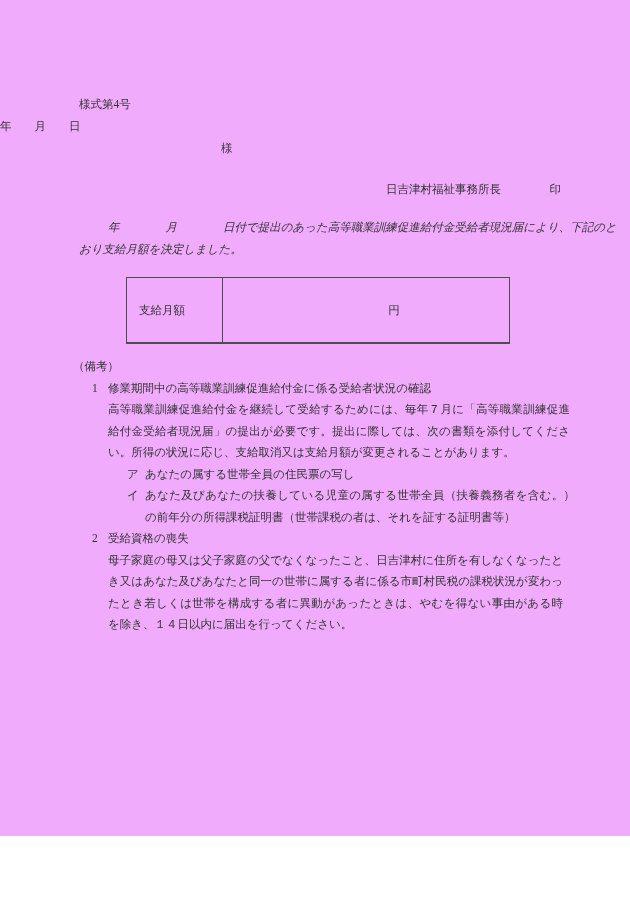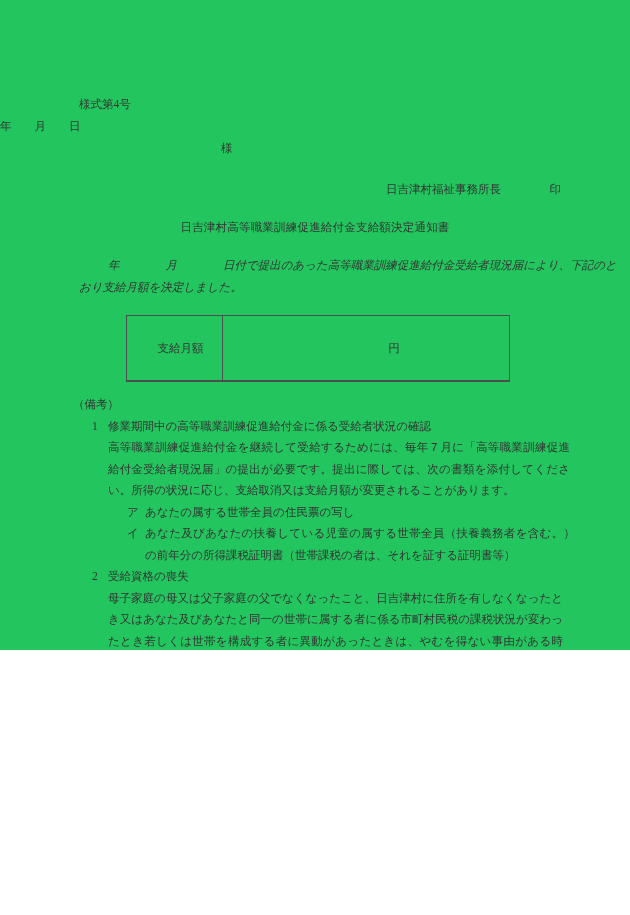--- a/index.html
+++ b/index.html
@@ -1,20 +1,20 @@
 <!DOCTYPE html>
 <html lang="ja"><head>
 <meta charset="utf-8">
 <style>
   html, body { margin: 0; padding: 0; background: #ffffff; }
   .page {
     position: relative;
     width: 630px;
-    height: 650px;
-    background: #22c55e;
+    height: 836px;
+    background: #f0abfc;
     font-family: "Liberation Serif", "DejaVu Serif", serif;
     color: #333333;
     font-size: 11.5px;
     overflow: hidden;
   }
   .line { line-height: 19px; }
 
   .form-number { margin: 95px 0 0 79px; }
 
   .date-line { margin: 3px 69px 0 0; text-align: left; }
@@ -38,21 +38,21 @@
     font-style: italic;
   }
 
   .pay-table {
     margin: 17px 0 0 126px;
     width: 382px;
     border: 1px solid #4d4d4d;
     display: grid;
     grid-template-columns: 96px 1fr;
   }
-  .pay-table .cell { display: flex; align-items: center; justify-content: center; }
+  .pay-table .cell { display: flex; align-items: center; }
   .pay-table .label-cell { padding-left: 12px; border-right: 1px solid #4d4d4d; }
   .pay-table .r1 { height: 64px; border-bottom: 1px solid #4d4d4d; }
   .pay-table .r2 { height: 63px; }
   .pay-table .amount-cell { justify-content: center; padding-left: 56px; }
   .pay-table .period-cell { padding-left: 53px; }
 
   .notes { margin: 12px 0 0 79px; width: 496px; line-height: 21.5px; }
   .notes-heading { margin-left: -6px; }
   .note-head { position: relative; padding-left: 29px; }
   .note-num { position: absolute; left: 13px; top: 0; }
@@ -70,21 +70,20 @@
 
   <div class="date-line line">年　　月　　日</div>
 
   <div class="addressee line">様</div>
 
   <div class="issuer-row line">
     <span>日吉津村福祉事務所長</span>
     <span>印</span>
   </div>
 
-  <div class="doc-title line">日吉津村高等職業訓練促進給付金支給額決定通知書</div>
 
   <div class="body-paragraph">年　　　　月　　　　日付で提出のあった高等職業訓練促進給付金受給者現況届により、下記のとおり支給月額を決定しました。</div>
 
   <div class="pay-table">
     <div class="cell label-cell r1">
       <span>支給月額</span>
     </div>
     <div class="cell amount-cell r1">
       <span>円</span>
     </div>

